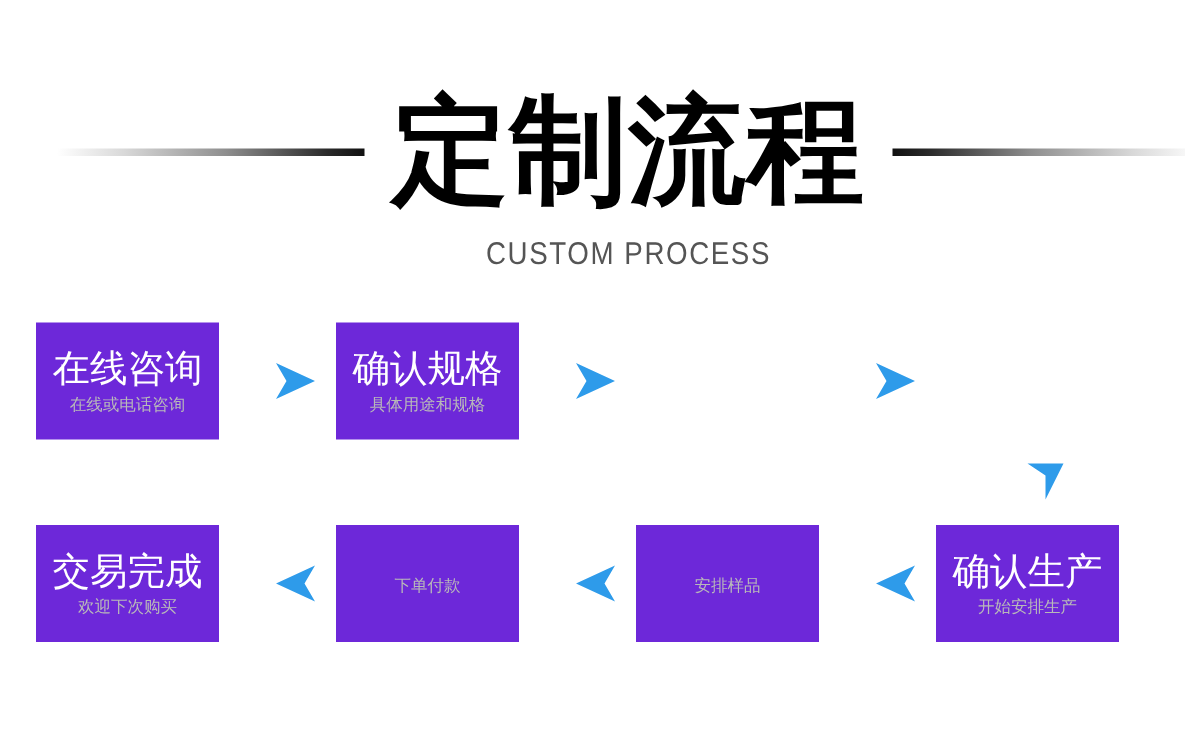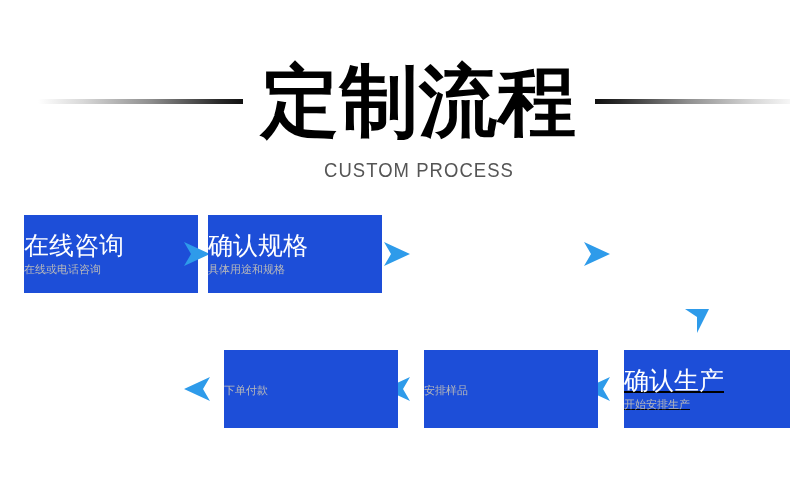--- a/index.html
+++ b/index.html
@@ -75,27 +75,27 @@
   
   .flow {
     position: absolute;
     left: 0;
     top: 200px;
     width: 790px;
     height: 303px;
   }
   .step-box {
     position: absolute;
-    width: 174px;
+    width: 122px;
     height: 78px;
-    background: #1d4ed8;
+    background: #6d28d9;
     box-sizing: border-box;
     display: flex;
     flex-direction: column;
-    align-items: flex-start;
+    align-items: center;
     justify-content: center;
   }
   .step-title {
     font-family: "DejaVu Sans", "Liberation Sans", sans-serif;
     font-size: 25px;
     font-weight: normal;
     color: #ffffff;
     line-height: 1.08;
     letter-spacing: 0px;
     white-space: nowrap;
@@ -111,28 +111,28 @@
 
   .arrow {
     position: absolute;
     width: 34px;
     height: 30px;
   }
   .arrow svg { display: block; width: 100%; height: 100%; }
 
   
   .b1 { left: 24px;  top: 15px; }
-  .b2 { left: 208px; top: 15px; }
+  .b2 { left: 224px; top: 15px; }
   .b3 { left: 424px; top: 15px; }
   .b4 { left: 624px; top: 15px; }
   
   .b5 { left: 24px;  top: 150px; }
   .b6 { left: 224px; top: 150px; }
   .b7 { left: 424px; top: 150px; }
-  .b8 { left: 624px; top: 150px; text-decoration: underline; }
+  .b8 { left: 624px; top: 150px; }
 
   .a1 { left: 180px; top: 39px; }
   .a2 { left: 380px; top: 39px; }
   .a3 { left: 580px; top: 39px; }
   .a4 { left: 680px; top: 105px; width: 34px; height: 30px; }
   .a5 { left: 580px; top: 174px; }
   .a6 { left: 380px; top: 174px; }
   .a7 { left: 180px; top: 174px; }
 </style>
 </head>
@@ -209,14 +209,18 @@
   <div class="step-box b6">
     <div class="step-sub">下单付款</div>
   </div>
 
   <div class="arrow a7">
     <svg viewBox="0 0 34 30" xmlns="http://www.w3.org/2000/svg">
       <path d="M30 3 L4 15 L30 27 L23 15 Z" fill="#2e9bea"></path>
     </svg>
   </div>
 
+  <div class="step-box b5">
+    <div class="step-title">交易完成</div>
+    <div class="step-sub">欢迎下次购买</div>
+  </div>
 
 </div>
 
 </body></html>

